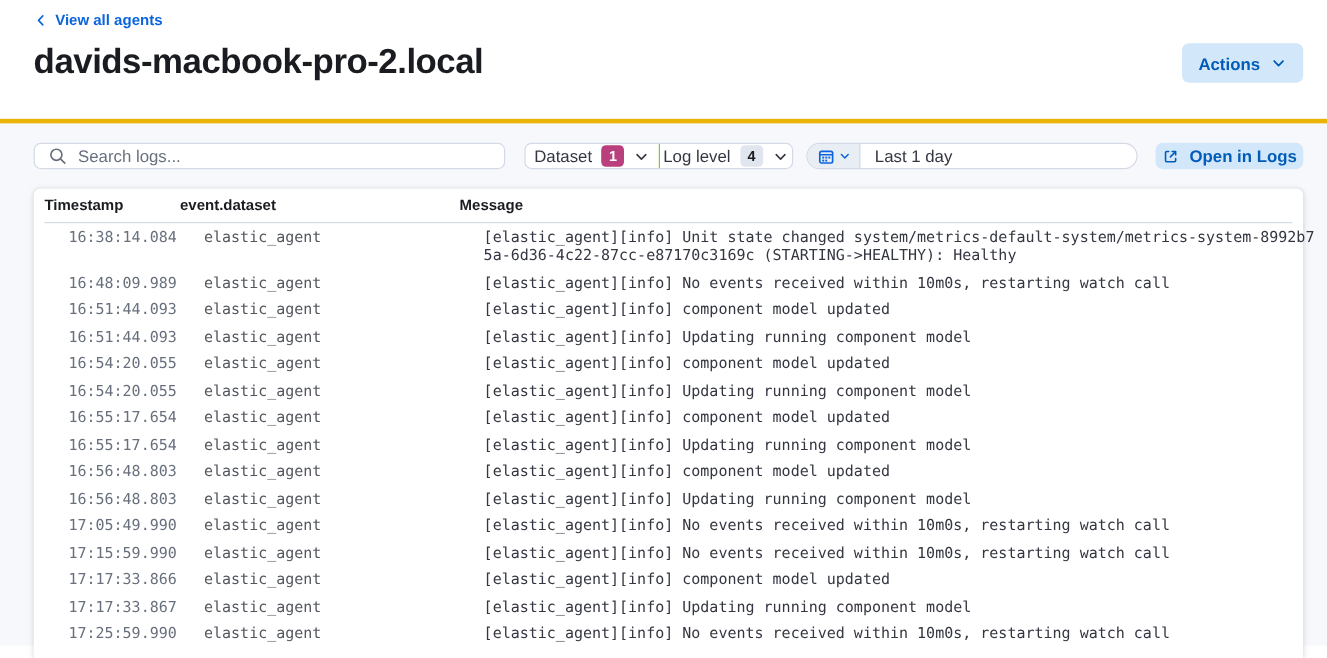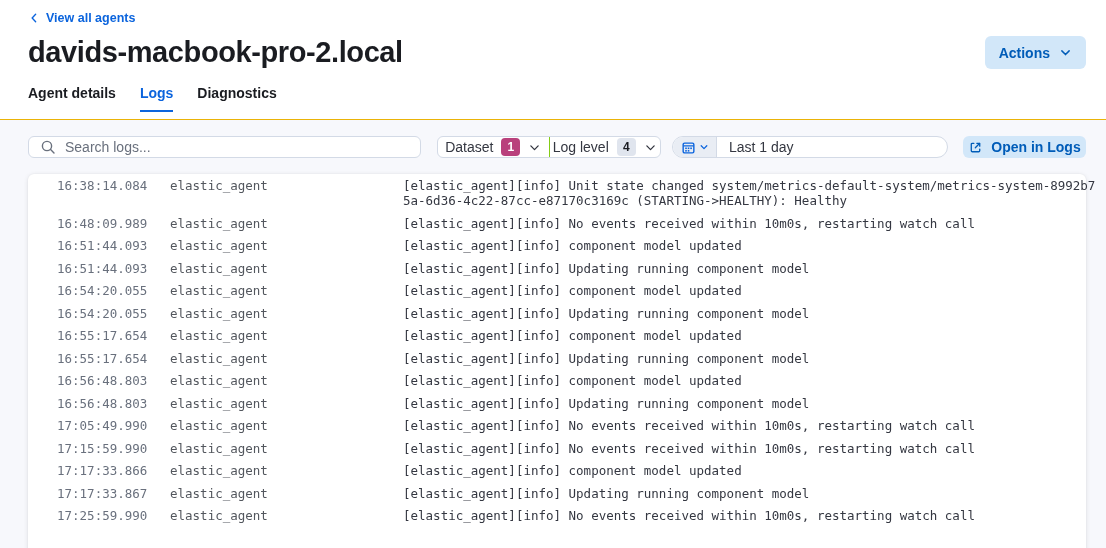--- a/index.html
+++ b/index.html
@@ -7,22 +7,22 @@
   body {
     font-family: "Liberation Sans", sans-serif;
     background: #ffffff;
     color: #1a1c21;
     position: relative;
   }
   
   .page-header {
     background: #fff;
     padding: 10px 20px 0 28px;
-    border-bottom: 1px solid #eab308;
-    height: 120px;
+    border-bottom: 4px solid #eab308;
+    height: 103px;
   }
   .back-link {
     display: inline-flex;
     align-items: center;
     gap: 6px;
     color: #0b64dd;
     font-size: 12.5px;
     font-weight: 700;
     cursor: pointer;
     text-decoration: none;
@@ -238,25 +238,20 @@
     <button class="actions-btn">
       <span>Actions</span>
       <span class="icon">
         <svg width="13" height="13" viewBox="0 0 16 16">
             <path d="M3.5 6 L8 10.6 L12.5 6" fill="none" stroke="#005cb8" stroke-width="1.8" stroke-linecap="round" stroke-linejoin="round"></path>
           </svg>
       </span>
     </button>
   </div>
 
-  <div class="tabs">
-    <div class="tab">Agent details</div>
-    <div class="tab active">Logs</div>
-    <div class="tab">Diagnostics</div>
-  </div>
 </div>
 
 <div class="content">
 
   <div class="toolbar">
 
     <div class="search-box">
       <span class="icon">
         <svg width="16" height="16" viewBox="0 0 16 16">
             <circle cx="7" cy="7" r="4.6" fill="none" stroke="#69707d" stroke-width="1.4"></circle>
@@ -318,20 +313,25 @@
           <path d="M9.4 3.5 H12.5 V6.6"></path>
           <path d="M12.2 3.8 L7.8 8.2"></path>
         </svg>
       </span>
       <span>Open in Logs</span>
     </button>
 
   </div>
 
   <div class="table-card">
+    <div class="thead">
+      <div class="cell">Timestamp</div>
+      <div class="cell">event.dataset</div>
+      <div class="cell">Message</div>
+    </div>
 
     <div id="log-rows">
         <div class="log-row">
       <div class="cell ts">16:38:14.084</div>
       <div class="cell ds">elastic_agent</div>
       <div class="cell msg">[elastic_agent][info] Unit state changed system/metrics-default-system/metrics-system-8992b75a-6d36-4c22-87cc-e87170c3169c (STARTING-&gt;HEALTHY): Healthy</div>
     </div>
         <div class="log-row">
       <div class="cell ts">16:48:09.989</div>
       <div class="cell ds">elastic_agent</div>

